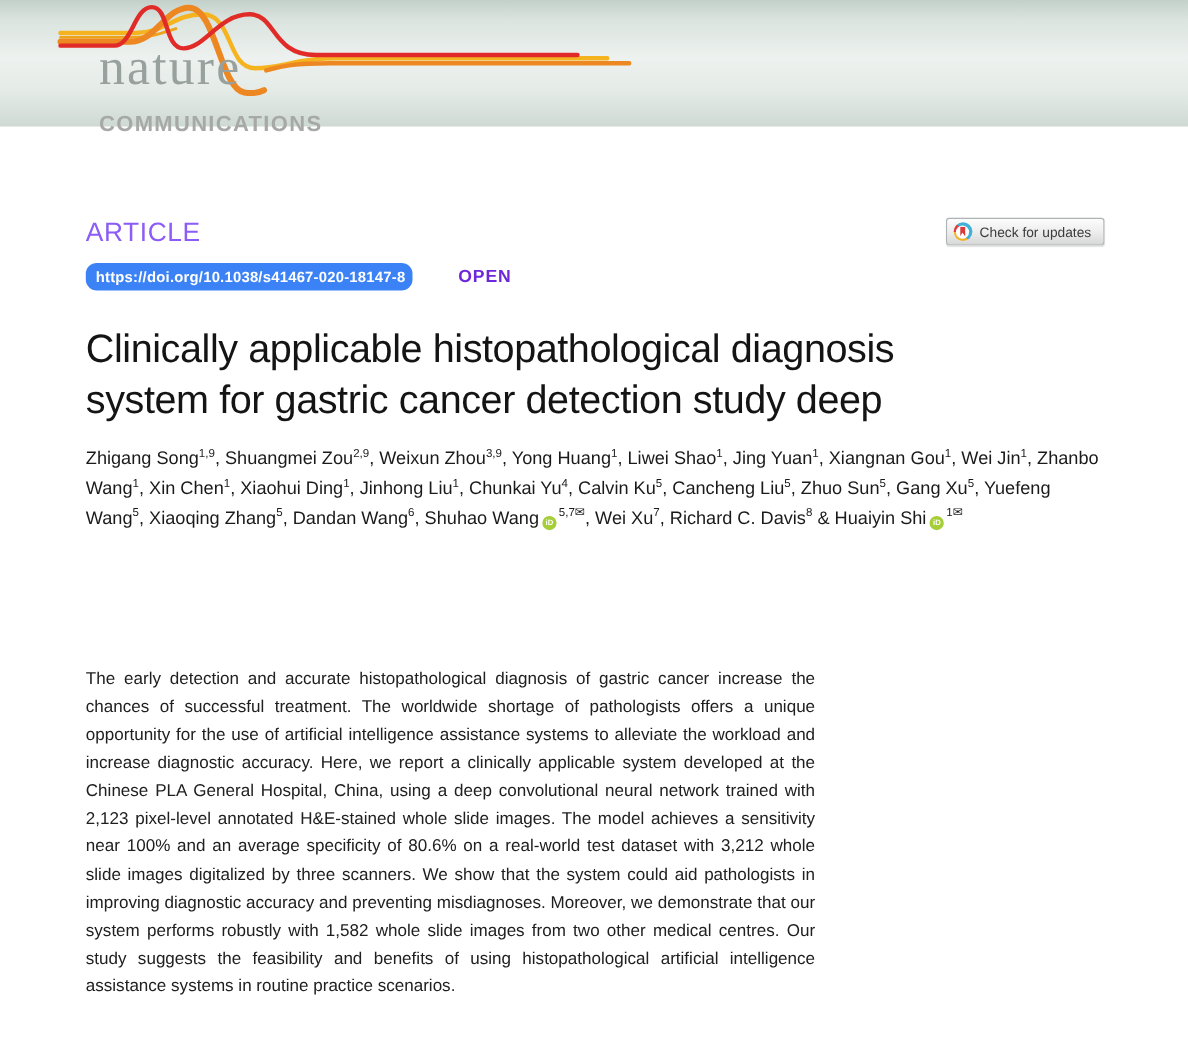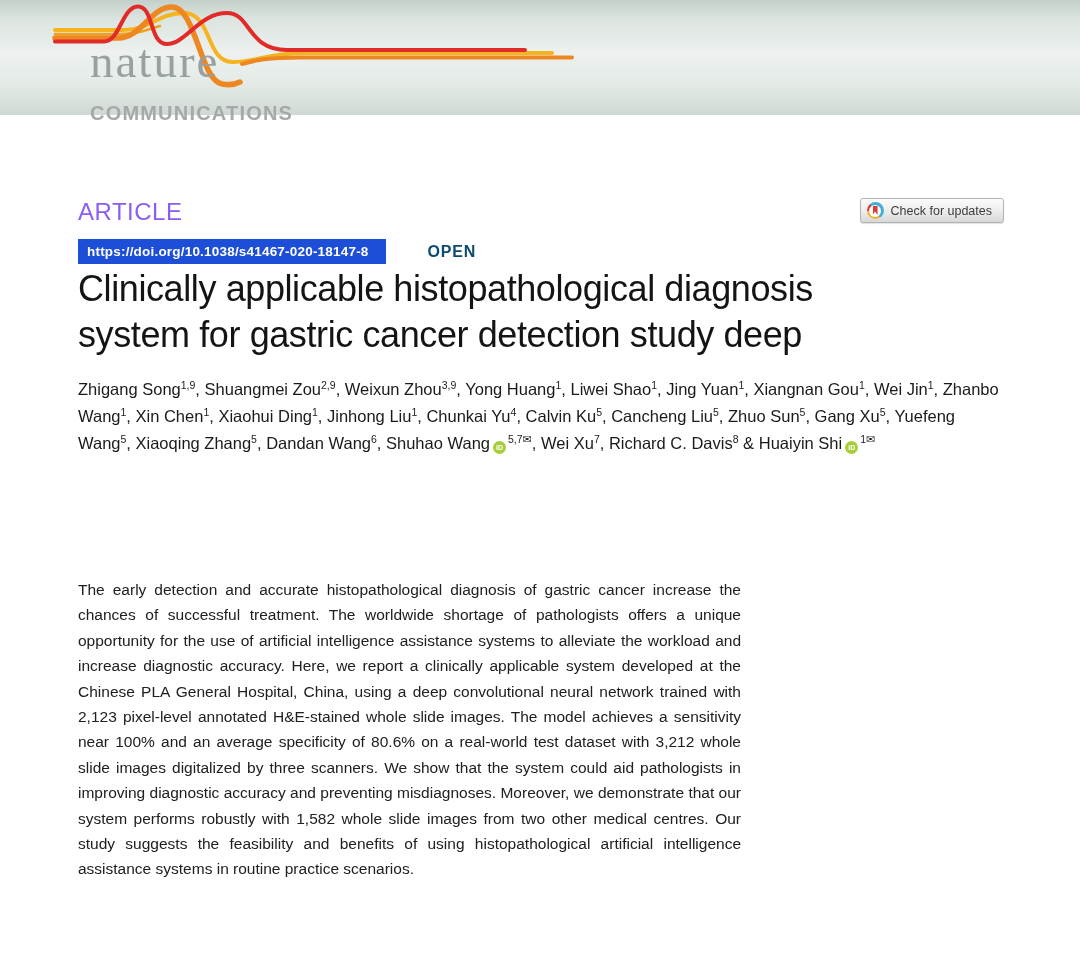--- a/index.html
+++ b/index.html
@@ -45,25 +45,25 @@
     box-shadow:0 1px 1px rgba(0,0,0,.12);
   }
   .cm-icon{width:17px;height:17px;border-radius:50%;position:relative;flex:0 0 auto;
     background:conic-gradient(from 150deg,#f2b32a 0 115deg,#e23a3a 115deg 170deg,#41b0d8 170deg 360deg);}
   .cm-icon::before{content:'';position:absolute;inset:2.5px;background:#fff;border-radius:50%;}
   .cm-icon::after{content:'';position:absolute;left:6px;top:4px;width:5px;height:9px;background:#d93a3a;
     clip-path:polygon(0 0,100% 0,100% 100%,50% 62%,0 100%);}
 
   .doi-row{margin-top:13px;display:flex;align-items:center;}
   .doi-badge{
-    background:#1d4ed8;color:#ffffff;font-weight:bold;font-size:13.5px;
-    padding:5px 17px 5px 9px;letter-spacing:0.2px;text-decoration:none;display:inline-block;
+    background:#3b82f6;color:#ffffff;font-weight:bold;font-size:13.5px;
+    padding:5px 6px 5px 9px;letter-spacing:0.2px;text-decoration:none;display:inline-block;border-radius:10px;
   }
   .open-label{
-    margin-left:42px;color:#0c4a6e;font-weight:bold;font-size:16px;letter-spacing:0.8px;
+    margin-left:42px;color:#6d28d9;font-weight:bold;font-size:16px;letter-spacing:0.8px;
   }
 
   .title{margin-top:15px;}
   .title .tline{
     font-size:36px;line-height:46px;color:#141414;letter-spacing:-0.4px;font-weight:400;
   }
 
   .authors{
     margin-top:18px;max-width:938px;
     font-size:16.5px;line-height:27px;color:#1a1a1a;
@@ -112,21 +112,21 @@
       <span class="cm-icon"></span>
       <span>Check for updates</span>
     </button>
   </div>
 
   <div class="doi-row">
     <a class="doi-badge">https://doi.org/10.1038/s41467-020-18147-8</a>
     <span class="open-label">OPEN</span>
   </div>
 
-  <h1 class="title" style="margin:2px 0 0 0;font-weight:400;">
+  <h1 class="title" style="margin:30px 0 0 0;font-weight:400;">
     <span class="tline" style="display:block">Clinically applicable histopathological diagnosis</span>
     <span class="tline" style="display:block">system for gastric cancer detection study deep</span>
   </h1>
 
   <p class="authors"><span>Zhigang Song</span><sup>1,9</sup>, <span>Shuangmei Zou</span><sup>2,9</sup>, <span>Weixun Zhou</span><sup>3,9</sup>, <span>Yong Huang</span><sup>1</sup>, <span>Liwei Shao</span><sup>1</sup>, <span>Jing Yuan</span><sup>1</sup>, <span>Xiangnan Gou</span><sup>1</sup>, <span>Wei Jin</span><sup>1</sup>, <span>Zhanbo Wang</span><sup>1</sup>, <span>Xin Chen</span><sup>1</sup>, <span>Xiaohui Ding</span><sup>1</sup>, <span>Jinhong Liu</span><sup>1</sup>, <span>Chunkai Yu</span><sup>4</sup>, <span>Calvin Ku</span><sup>5</sup>, <span>Cancheng Liu</span><sup>5</sup>, <span>Zhuo Sun</span><sup>5</sup>, <span>Gang Xu</span><sup>5</sup>, <span>Yuefeng Wang</span><sup>5</sup>, <span>Xiaoqing Zhang</span><sup>5</sup>, <span>Dandan Wang</span><sup>6</sup>, <span>Shuhao Wang</span><span class="orcid">iD</span><sup>5,7<span class="env">✉</span></sup>, <span>Wei Xu</span><sup>7</sup>, <span>Richard C. Davis</span><sup>8</sup> &amp; <span>Huaiyin Shi</span><span class="orcid">iD</span><sup>1<span class="env">✉</span></sup></p>
 
   <p class="abstract">The early detection and accurate histopathological diagnosis of gastric cancer increase the chances of successful treatment. The worldwide shortage of pathologists offers a unique opportunity for the use of artificial intelligence assistance systems to alleviate the workload and increase diagnostic accuracy. Here, we report a clinically applicable system developed at the Chinese PLA General Hospital, China, using a deep convolutional neural network trained with 2,123 pixel-level annotated H&amp;E-stained whole slide images. The model achieves a sensitivity near 100% and an average specificity of 80.6% on a real-world test dataset with 3,212 whole slide images digitalized by three scanners. We show that the system could aid pathologists in improving diagnostic accuracy and preventing misdiagnoses. Moreover, we demonstrate that our system performs robustly with 1,582 whole slide images from two other medical centres. Our study suggests the feasibility and benefits of using histopathological artificial intelligence assistance systems in routine practice scenarios.</p>
 
 </div>
 

